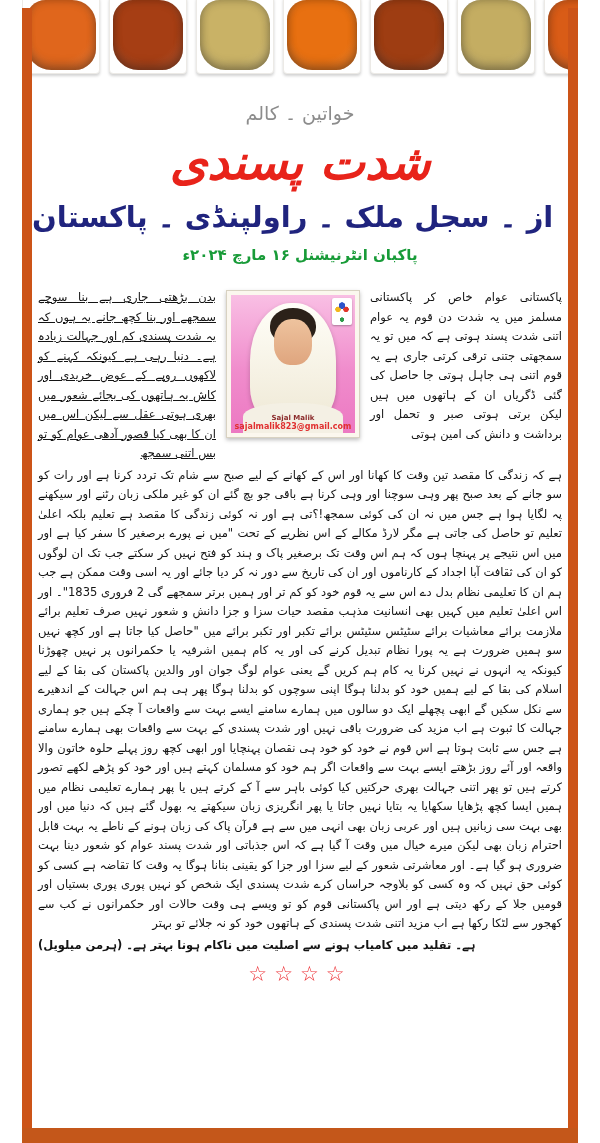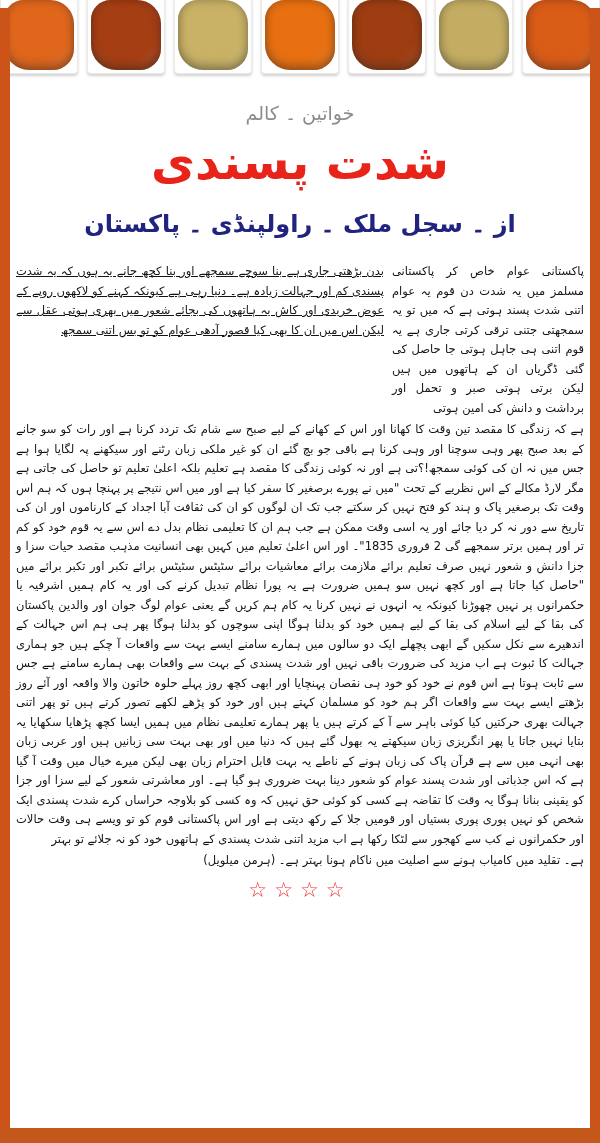--- a/index.html
+++ b/index.html
@@ -1,17 +1,17 @@
 <!DOCTYPE html>
 <html lang="ur"><head>
 <meta charset="utf-8">
 <style>
   html,body{margin:0;padding:0;background:#ffffff;}
   .page{
-    position:relative;width:600px;height:1143px;background:#ffffff;
+    position:relative;width:556px;height:1143px;background:#ffffff;
     overflow:hidden;font-family:"DejaVu Sans",sans-serif;margin:0 auto;
   }
   
   .spice-banner{
     position:absolute;top:0;left:0;width:600px;height:88px;background:#ffffff;
     display:flex;gap:9px;overflow:hidden;
   }
   .tray{
     flex:0 0 78px;height:78px;margin-top:-4px;background:#ffffff;
     border:1px solid #eceae6;border-radius:4px;box-shadow:0 2px 3px rgba(0,0,0,.18);
@@ -22,22 +22,22 @@
     box-shadow:inset 0 0 10px rgba(0,0,0,.28), inset 0 -6px 10px rgba(0,0,0,.22);
   }
   
   .side-border{position:absolute;top:8px;bottom:0;width:10px;background:#CC5418;z-index:5;}
   .side-border.left{left:0;}
   .side-border.right{right:0;}
   .bottom-bar{position:absolute;left:0;right:0;bottom:0;height:15px;background:#C4571A;z-index:6;}
   
   .content{position:absolute;top:88px;left:10px;right:10px;bottom:15px;overflow:hidden;}
   .category{margin-top:14px;text-align:center;color:#8C8C8C;font-size:19px;}
-  .title{margin:10px 0 20px;text-align:center;color:#E8231A;font-size:48px;font-weight:bold;letter-spacing:1px;}
-  .byline{text-align:center;color:#20247E;font-size:24px;font-weight:bold;}
+  .title{margin:10px 0 10px;text-align:center;color:#E8231A;font-size:48px;font-weight:bold;letter-spacing:1px;font-style:italic;}
+  .byline{text-align:left;color:#20247E;font-size:29px;font-weight:bold;}
   .pub-date{text-align:center;color:#189B38;font-size:15px;font-weight:bold;margin-top:12px;}
   
   .article{
     direction:rtl;text-align:justify;color:#141414;
     font-size:11.5px;line-height:19.5px;margin:24px 6px 0 6px;
   }
   .article p{margin:0;}
   .intro{text-indent:28px;}
   .wrap-band{display:flex;align-items:flex-start;gap:8px;margin:2px 0;}
   .wrap-col.rightcol{flex:0 0 192px;}
@@ -66,21 +66,21 @@
     background-image:
       radial-gradient(circle at 50% 28%, #2d53c9 0 3px, transparent 3.5px),
       radial-gradient(circle at 30% 42%, #f3b51c 0 2.5px, transparent 3px),
       radial-gradient(circle at 70% 42%, #e03428 0 2.5px, transparent 3px),
       radial-gradient(circle at 50% 80%, #2d9a4a 0 2px, transparent 2.5px);
     background-color:#fff;}
   .photo-caption{position:absolute;left:0;right:0;bottom:1px;text-align:center;direction:ltr;}
   .cap-name{color:#8B2B2B;font-size:7px;font-weight:bold;line-height:8px;}
   .cap-email{color:#E03030;font-size:8px;font-weight:bold;line-height:10px;}
   
-  .closing{text-align:right;margin-top:2px !important;}
+  .closing{text-align:left;margin-top:2px !important;font-weight:bold;}
   .stars{direction:ltr;text-align:center;color:#ED3237;font-size:21px;letter-spacing:7px;margin-top:10px;}
 </style>
 </head>
 <body>
 
 <div class="page">
 
   <div class="spice-banner">
       <div class="tray">
         <div class="powder" style="background: radial-gradient(circle at 48% 42%, rgb(224, 102, 28) 55%, rgba(224, 102, 28, 0.85) 100%);"></div>
@@ -106,26 +106,40 @@
     </div>
 
   <div class="side-border left"></div>
   <div class="side-border right"></div>
 
   <div class="content">
 
     <div class="category">خواتین ۔ کالم</div>
     <h1 class="title">شدت پسندی</h1>
     <div class="byline">از ۔ سجل ملک ۔ راولپنڈی ۔ پاکستان</div>
+    <div class="pub-date">پاکبان انٹرنیشنل ۱۶ مارچ ۲۰۲۴ء</div>
 
     <div class="article">
 
       <div class="wrap-band">
         <div class="wrap-col rightcol">پاکستانی عوام خاص کر پاکستانی مسلمز میں یہ شدت دن قوم یہ عوام اتنی شدت پسند ہوتی ہے کہ میں تو یہ سمجھتی جتنی ترقی کرتی جاری ہے یہ قوم اتنی ہی جاہل ہوتی جا حاصل کی گئی ڈگریاں ان کے ہاتھوں میں ہیں لیکن برتی ہوتی صبر و تحمل اور برداشت و دانش کی امین ہوتی</div>
 
+        <figure class="photo-frame" style="margin:2px">
+          <div class="photo-inner">
+            <div class="scarf"></div>
+            <div class="hair"></div>
+            <div class="face"></div>
+            <div class="dress"></div>
+            <div class="badge"></div>
+            <figcaption class="photo-caption">
+              <div class="cap-name">Sajal Malik</div>
+              <div class="cap-email">sajalmalik823@gmail.com</div>
+            </figcaption>
+          </div>
+        </figure>
 
         <div class="wrap-col leftcol">بدن بڑھتی جاری ہے بنا سوچے سمجھے اور بنا کچھ جانے یہ ہوں کہ یہ شدت پسندی کم اور جہالت زیادہ ہے۔ دنیا رہی ہے کیونکہ کہنے کو لاکھوں روپے کے عوض خریدی اور کاش یہ ہاتھوں کی بجائے شعور میں بھری ہوتی عقل سے لیکن اس میں ان کا بھی کیا قصور آدھی عوام کو تو بس اتنی سمجھ</div>
       </div>
 
       <p class="main">ہے کہ زندگی کا مقصد تین وقت کا کھانا اور اس کے کھانے کے لیے صبح سے شام تک تردد کرنا ہے اور رات کو سو جانے کے بعد صبح پھر وہی سوچنا اور وہی کرنا ہے باقی جو بچ گئے ان کو غیر ملکی زبان رٹنے اور سیکھنے پہ لگایا ہوا ہے جس میں نہ ان کی کوئی سمجھ!؟تی ہے اور نہ کوئی زندگی کا مقصد ہے تعلیم بلکہ اعلیٰ تعلیم تو حاصل کی جاتی ہے مگر لارڈ مکالے کے اس نظریے کے تحت "میں نے پورے برصغیر کا سفر کیا ہے اور میں اس نتیجے پر پہنچا ہوں کہ ہم اس وقت تک برصغیر پاک و ہند کو فتح نہیں کر سکتے جب تک ان لوگوں کو ان کی ثقافت آبا اجداد کے کارناموں اور ان کی تاریخ سے دور نہ کر دیا جائے اور یہ اسی وقت ممکن ہے جب ہم ان کا تعلیمی نظام بدل دے اس سے یہ قوم خود کو کم تر اور ہمیں برتر سمجھے گی 2 فروری 1835"۔ اور اس اعلیٰ تعلیم میں کہیں بھی انسانیت مذہب مقصد حیات سزا و جزا دانش و شعور نہیں صرف تعلیم برائے ملازمت برائے معاشیات برائے سٹیٹس سٹیٹس برائے تکبر اور تکبر برائے میں "حاصل کیا جاتا ہے اور کچھ نہیں سو ہمیں ضرورت ہے یہ پورا نظام تبدیل کرنے کی اور یہ کام ہمیں اشرفیہ یا حکمرانوں پر نہیں چھوڑنا کیونکہ یہ انہوں نے نہیں کرنا یہ کام ہم کریں گے یعنی عوام لوگ جوان اور والدین پاکستان کی بقا کے لیے اسلام کی بقا کے لیے ہمیں خود کو بدلنا ہوگا اپنی سوچوں کو بدلنا ہوگا پھر ہی ہم اس جہالت کے اندھیرے سے نکل سکیں گے ابھی پچھلے ایک دو سالوں میں ہمارے سامنے ایسے بہت سے واقعات آ چکے ہیں جو ہماری جہالت کا ثبوت ہے اب مزید کی ضرورت باقی نہیں اور شدت پسندی کے بہت سے واقعات بھی ہمارے سامنے ہے جس سے ثابت ہوتا ہے اس قوم نے خود کو خود ہی نقصان پہنچایا اور ابھی کچھ روز پہلے حلوہ خاتون والا واقعہ اور آئے روز بڑھتے ایسے بہت سے واقعات اگر ہم خود کو مسلمان کہتے ہیں اور خود کو پڑھے لکھے تصور کرتے ہیں تو پھر اتنی جہالت بھری حرکتیں کیا کوئی باہر سے آ کے کرتے ہیں یا پھر ہمارے تعلیمی نظام میں ہمیں ایسا کچھ پڑھایا سکھایا یہ بتایا نہیں جاتا یا پھر انگریزی زبان سیکھتے یہ بھول گئے ہیں کہ دنیا میں اور بھی بہت سی زبانیں ہیں اور عربی زبان بھی انہی میں سے ہے قرآن پاک کی زبان ہونے کے ناطے یہ بہت قابل احترام زبان بھی لیکن میرے خیال میں وقت آ گیا ہے کہ اس جذباتی اور شدت پسند عوام کو شعور دینا بہت ضروری ہو گیا ہے۔ اور معاشرتی شعور کے لیے سزا اور جزا کو یقینی بنانا ہوگا یہ وقت کا تقاضہ ہے کسی کو کوئی حق نہیں کہ وہ کسی کو بلاوجہ حراساں کرے شدت پسندی ایک شخص کو نہیں پوری پوری بستیاں اور قومیں جلا کے رکھ دیتی ہے اور اس پاکستانی قوم کو تو ویسے ہی وقت حالات اور حکمرانوں نے کب سے کھجور سے لٹکا رکھا ہے اب مزید اتنی شدت پسندی کے ہاتھوں خود کو نہ جلائے تو بہتر</p>
       <p class="closing">ہے۔ تقلید میں کامیاب ہونے سے اصلیت میں ناکام ہونا بہتر ہے۔ (ہرمن میلویل)</p>
       <div class="stars">☆☆☆☆</div>
     </div>
   </div>
 

